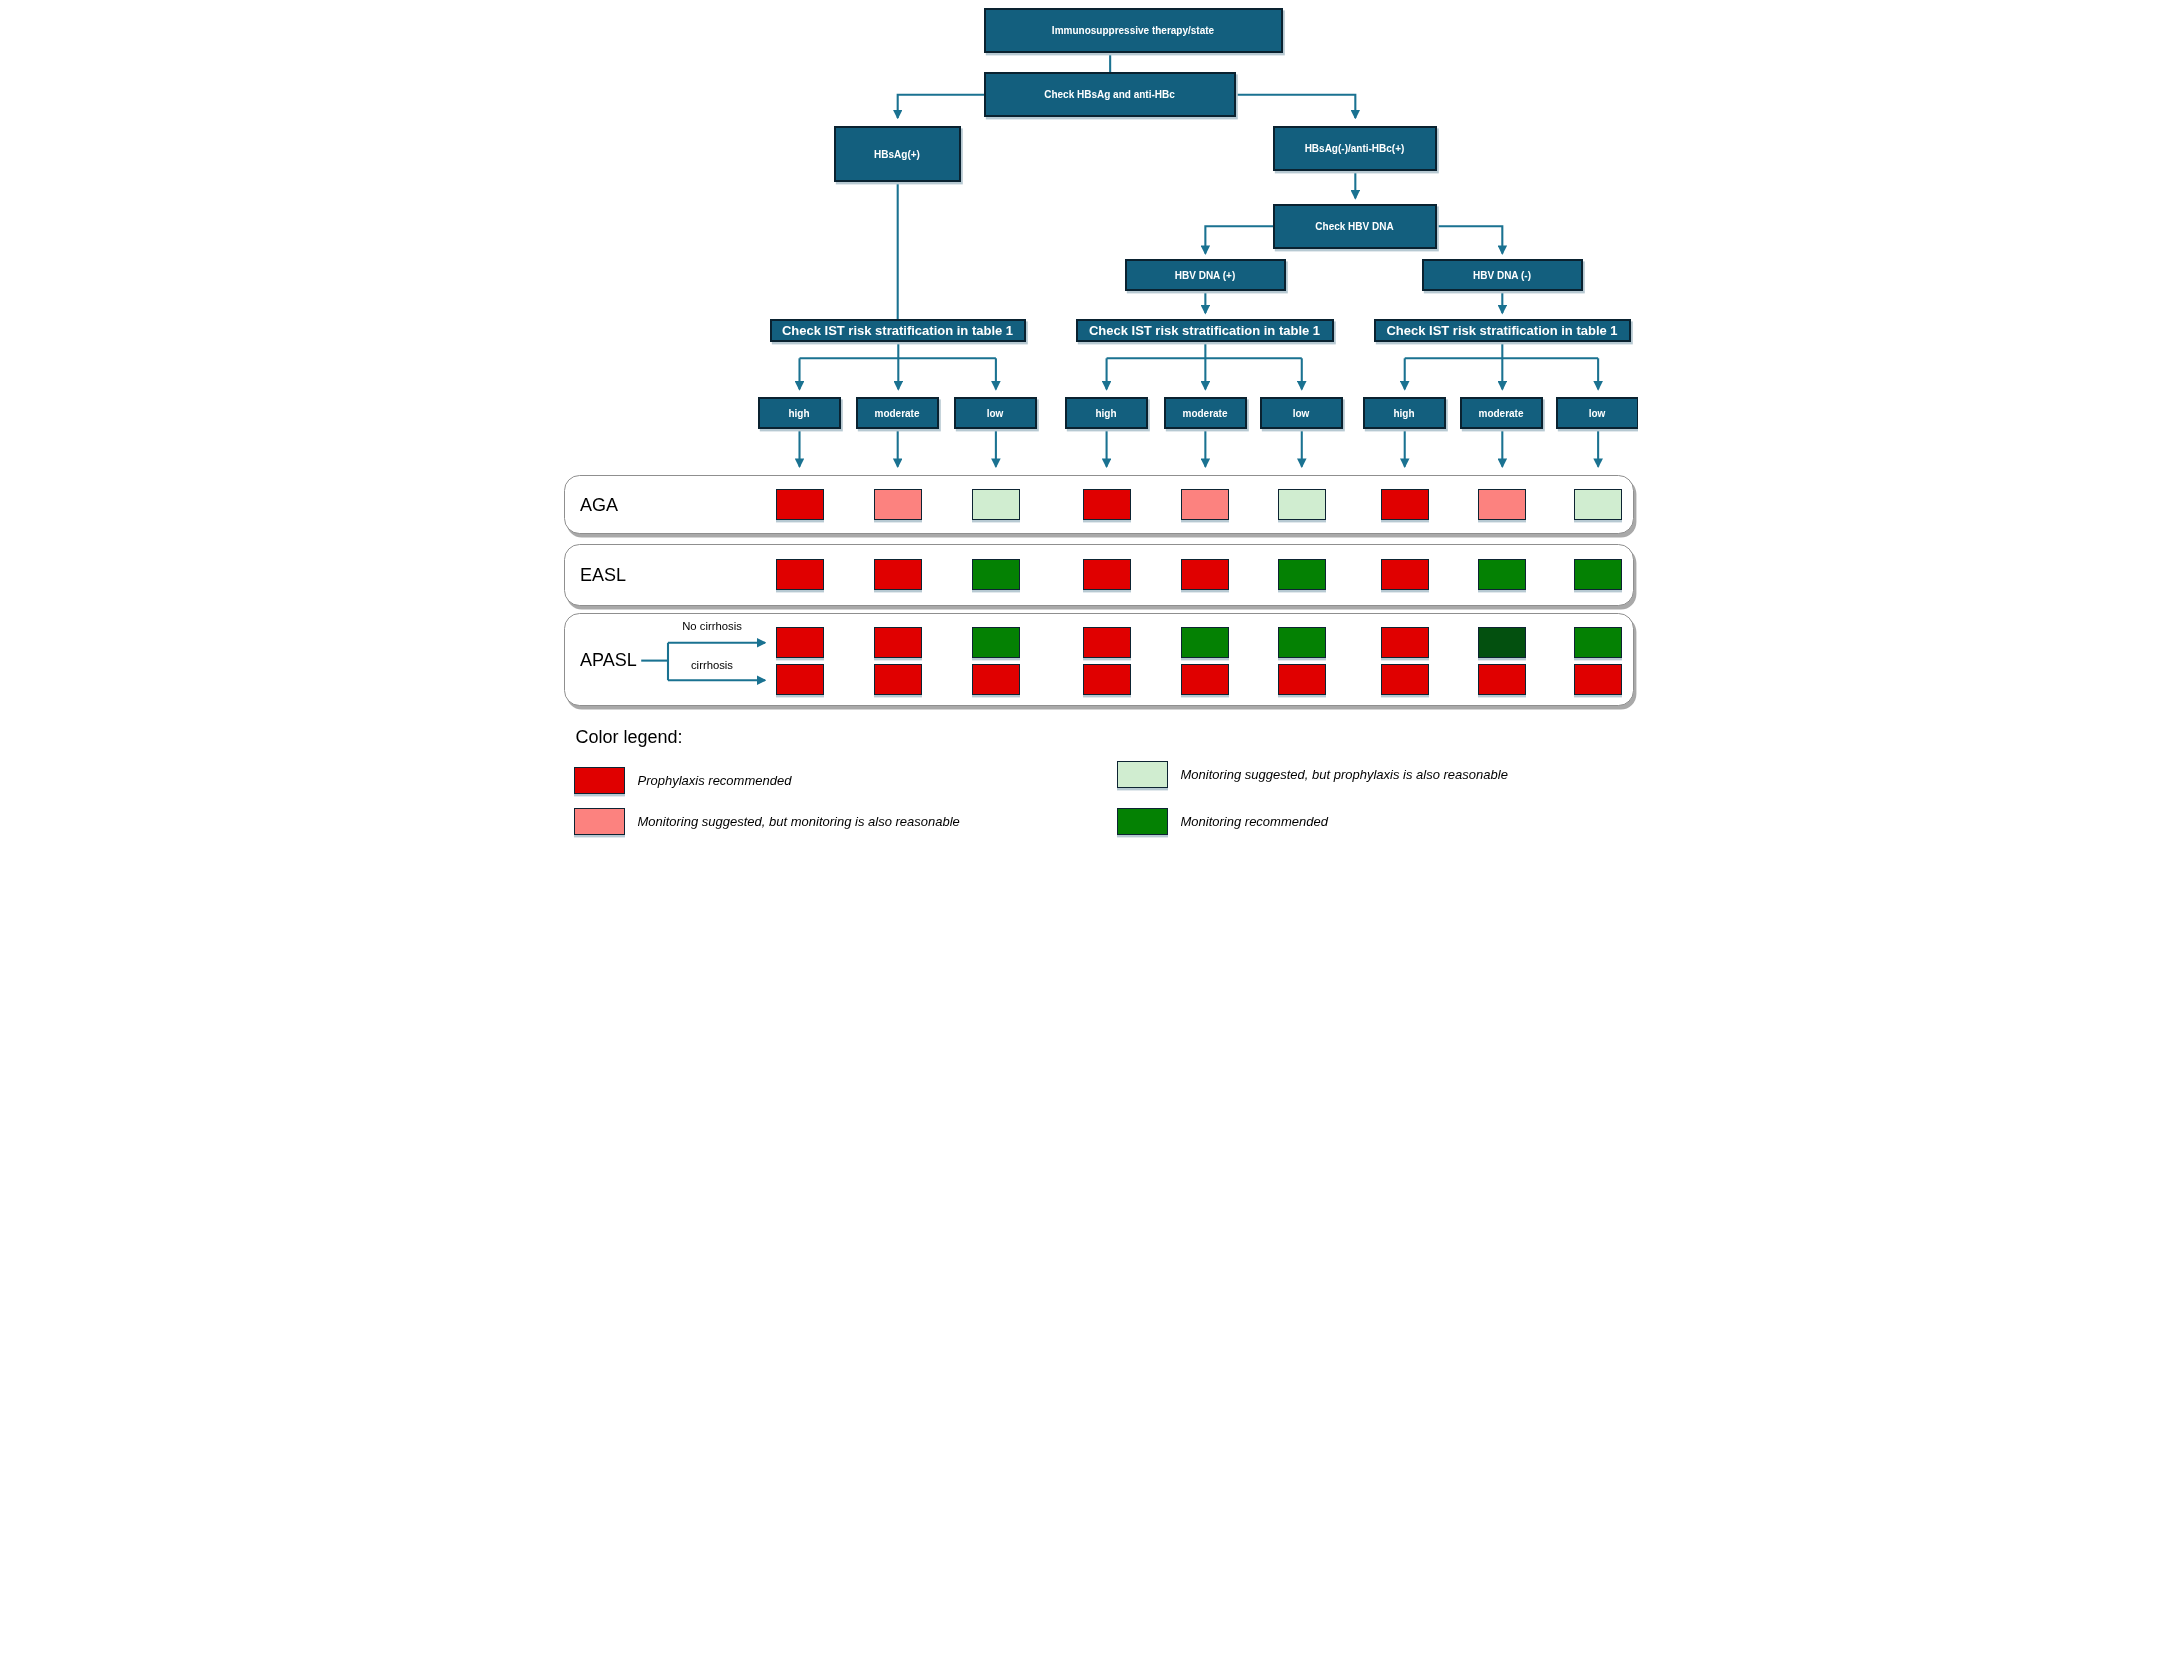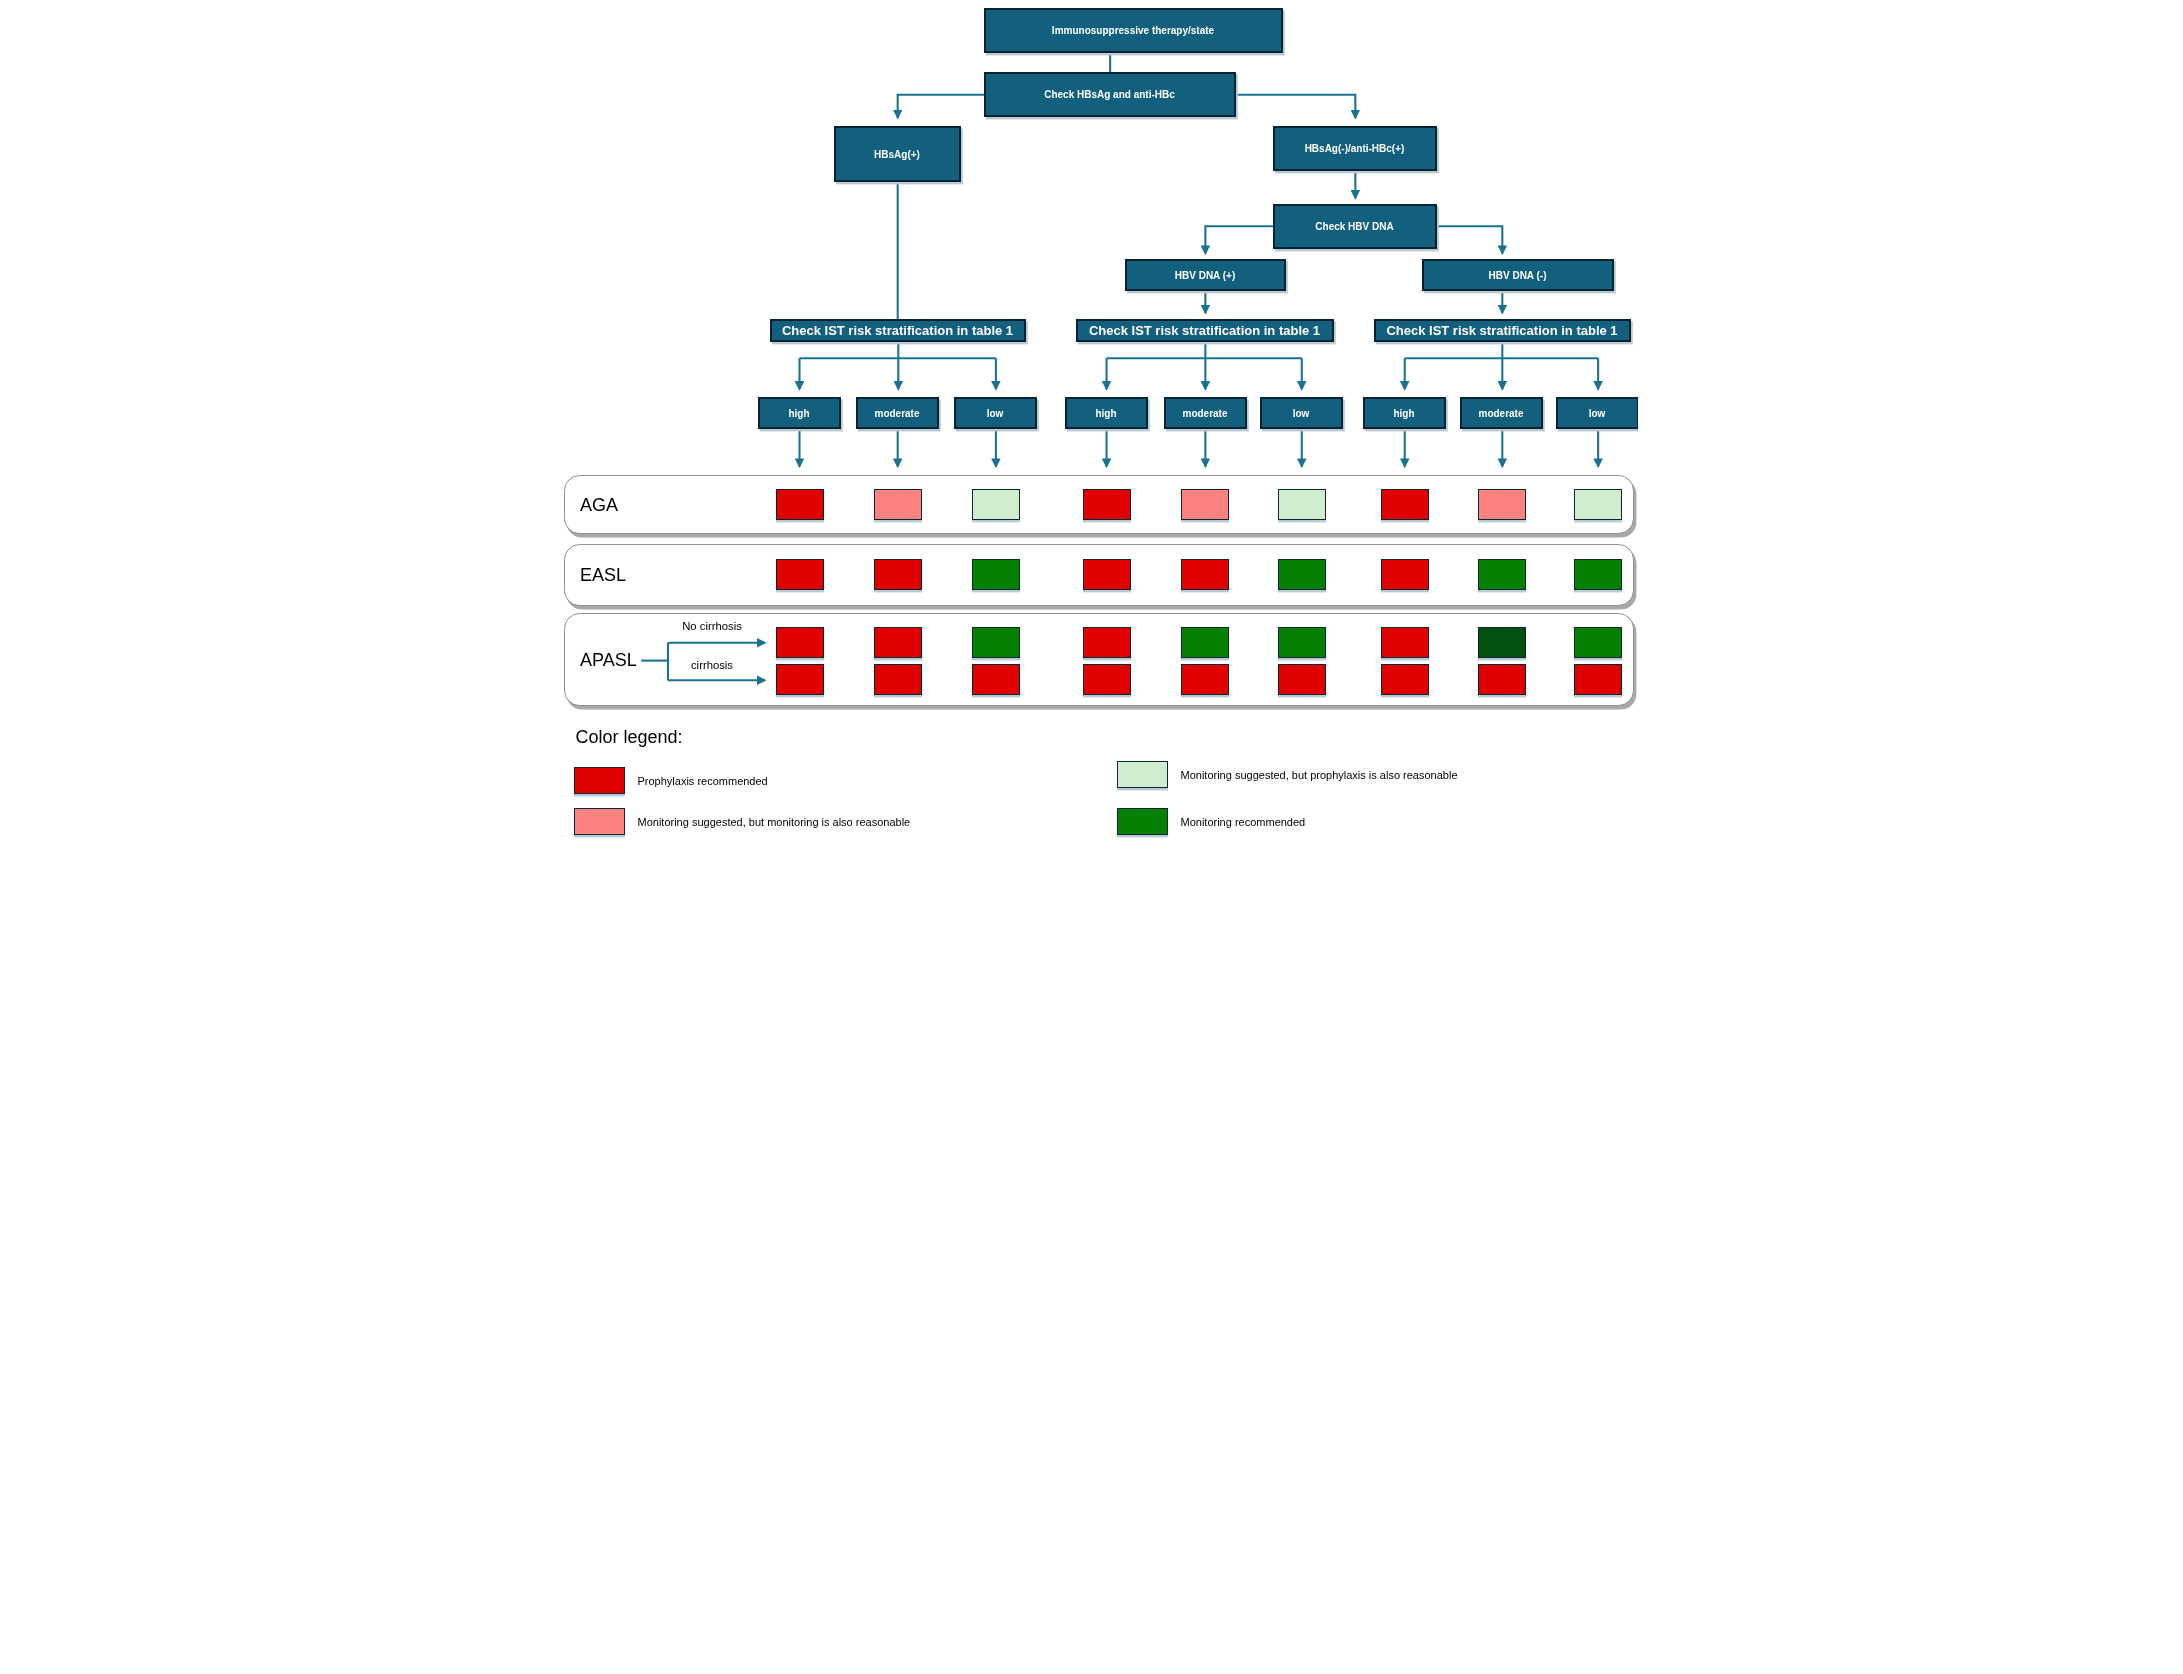--- a/index.html
+++ b/index.html
@@ -20,21 +20,21 @@
   .sub-label{position:absolute;width:119px;text-align:center;font-size:11.3px;color:#000;}
 
   svg.connectors{position:absolute;left:0;top:0;pointer-events:none;}
   svg.connectors path,svg.connectors line{stroke:var(--connector,#1a7291);stroke-width:3.5;fill:none;}
   svg.connectors .arrowhead{fill:var(--connector,#1a7291);stroke:none;}
 
   .legend-title{position:absolute;left:30px;top:727px;font-size:18px;color:#000;}
   .legend-item{position:absolute;display:flex;align-items:center;gap:13px;}
   .legend-swatch{width:51px;height:27px;border:1.8px solid #0d2433;box-shadow:0 2.4px 0 var(--box_shadow,#b7c9d2);
     box-sizing:border-box;flex:0 0 auto;}
-  .legend-label{font-size:11px;color:#000;white-space:nowrap;}
+  .legend-label{font-size:13px;color:#000;white-space:nowrap;font-style:italic;}
 </style>
 </head>
 <body>
 
 <div id="page">
 
   <div class="row-container" style="top:475px;height:59px;">
     <span class="row-label">AGA</span>
   </div>
   <div class="row-container" style="top:544px;height:62px;">
@@ -101,21 +101,21 @@
     <path d="M205 1080 H368" marker-end="url(#arrow)"></path>
     <path d="M205 1143 H368" marker-end="url(#arrow)"></path>
   </svg>
 
   <div class="flowbox" style="left:438px;top:8.3px;width:299px;height:45px;">Immunosuppressive therapy/state</div>
   <div class="flowbox" style="left:438px;top:72px;width:252px;height:45px;">Check HBsAg and anti-HBc</div>
   <div class="flowbox" style="left:288px;top:126px;width:127px;height:56px;">HBsAg(+)</div>
   <div class="flowbox" style="left:727px;top:126px;width:164px;height:45px;">HBsAg(-)/anti-HBc(+)</div>
   <div class="flowbox" style="left:727px;top:204px;width:164px;height:45px;">Check HBV DNA</div>
   <div class="flowbox" style="left:579px;top:259px;width:161px;height:32px;">HBV DNA (+)</div>
-  <div class="flowbox" style="left:876px;top:259px;width:192px;height:32px;">HBV DNA (-)</div>
+  <div class="flowbox" style="left:876px;top:259px;width:161px;height:32px;">HBV DNA (-)</div>
   <div class="flowbox small" style="left:224px;top:319px;width:256px;height:22.6px;">Check  IST risk stratification in table 1</div>
   <div class="flowbox small" style="left:530px;top:319px;width:258px;height:22.6px;">Check  IST risk stratification in table 1</div>
   <div class="flowbox small" style="left:828px;top:319px;width:257px;height:22.6px;">Check  IST risk stratification in table 1</div>
 
   <div id="generated-layer">
       <div class="flowbox" style="left: 212px; top: 397px; width: 83px; height: 32px;">high</div>
       <div class="flowbox" style="left: 310px; top: 397px; width: 83px; height: 32px;">moderate</div>
       <div class="flowbox" style="left: 408px; top: 397px; width: 83px; height: 32px;">low</div>
       <div class="flowbox" style="left: 519px; top: 397px; width: 83px; height: 32px;">high</div>
       <div class="flowbox" style="left: 618px; top: 397px; width: 83px; height: 32px;">moderate</div>

